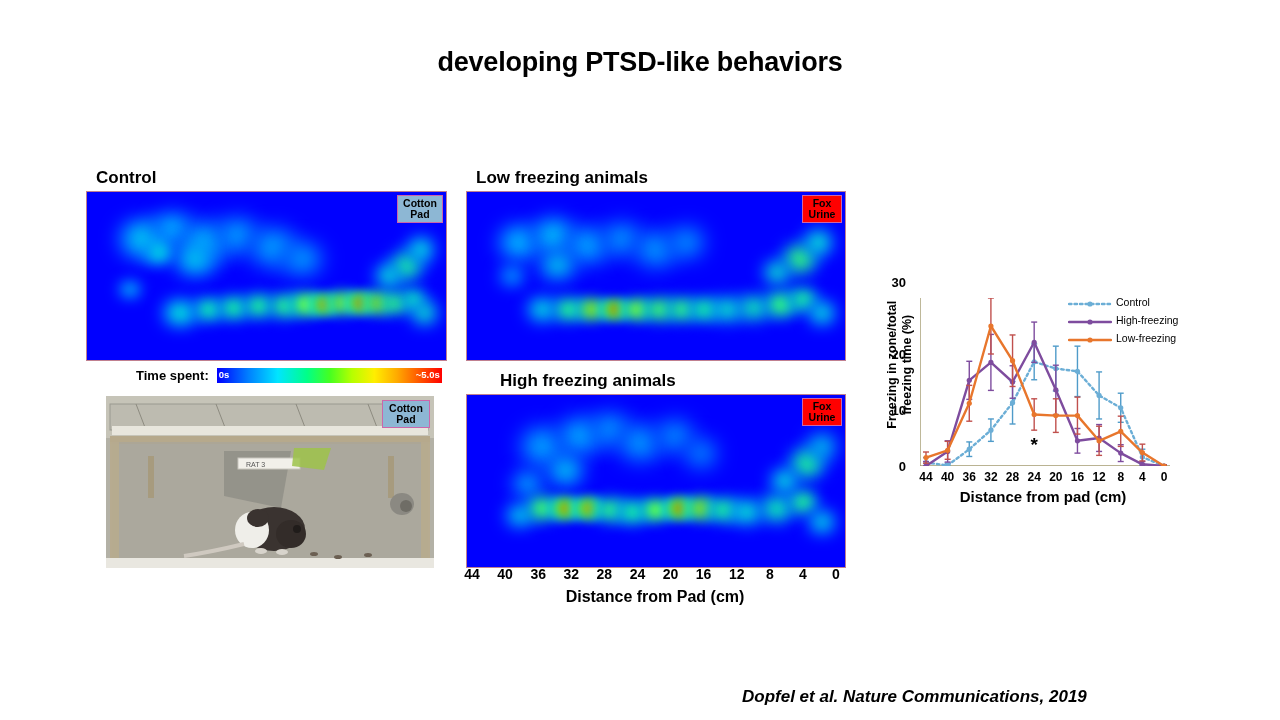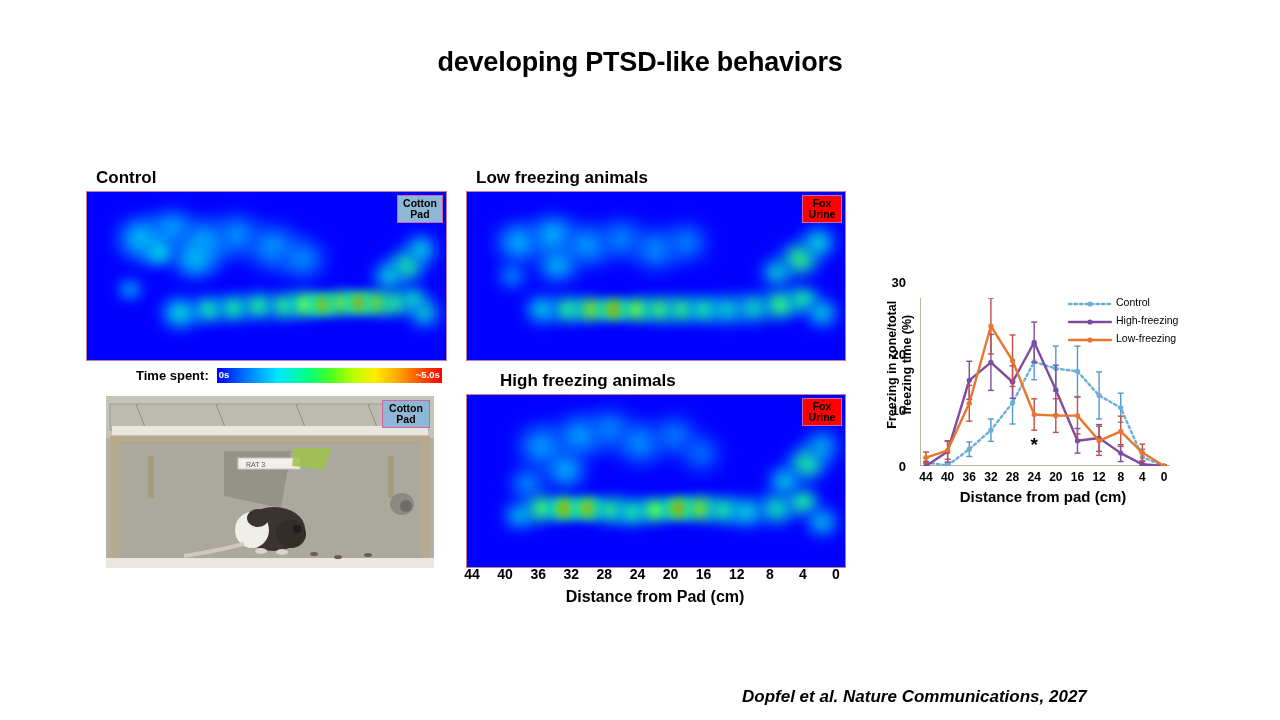--- a/index.html
+++ b/index.html
@@ -450,13 +450,13 @@
     <div class="xtick" style="left: 140.545px; top: 198px;">28</div>
     <div class="xtick" style="left: 162.182px; top: 198px;">24</div>
     <div class="xtick" style="left: 183.818px; top: 198px;">20</div>
     <div class="xtick" style="left: 205.455px; top: 198px;">16</div>
     <div class="xtick" style="left: 227.091px; top: 198px;">12</div>
     <div class="xtick" style="left: 248.727px; top: 198px;">8</div>
     <div class="xtick" style="left: 270.364px; top: 198px;">4</div>
     <div class="xtick" style="left: 292px; top: 198px;">0</div>
   </div>
 
-<div id="citation">Dopfel et al. Nature Communications, 2027</div>
+<div id="citation">Dopfel et al. Nature Communications, 2019</div>
 
 </body></html>

